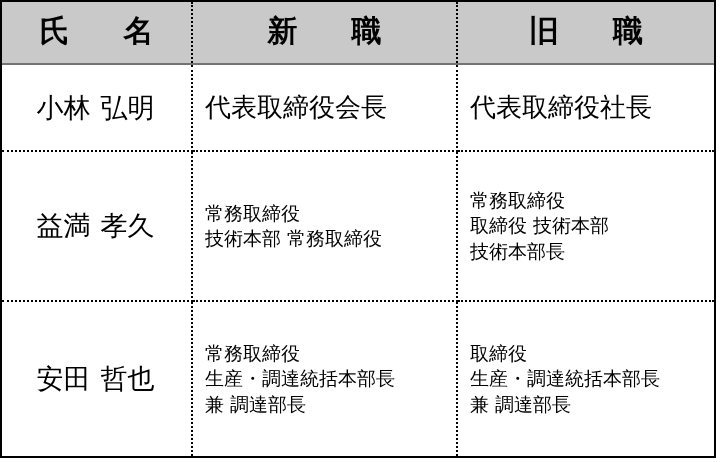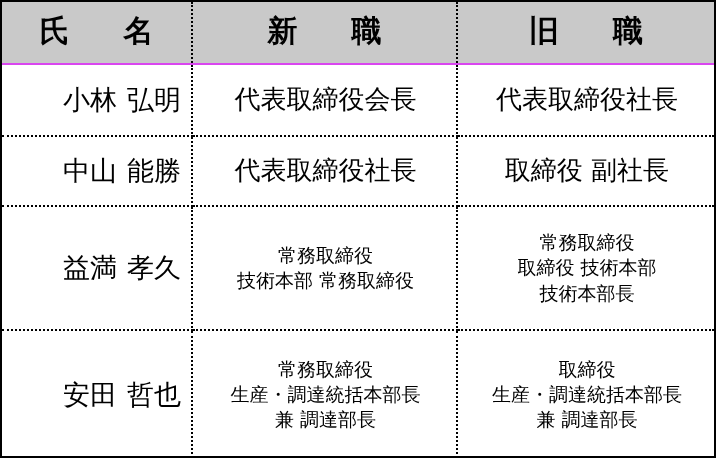--- a/index.html
+++ b/index.html
@@ -27,53 +27,52 @@
     height: 100%;
     border-collapse: collapse;
     table-layout: fixed;
   }
   table.personnel col.c0 { width: 190px; }
   table.personnel col.c1 { width: 265px; }
   table.personnel col.c2 { width: 257px; }
 
   thead th {
     background: #c9c9c9;
-    border-bottom: 2px solid #d946ef;
+    border-bottom: 2px solid #737373;
     font-size: 30px;
     font-weight: bold;
     letter-spacing: 12px;
     text-indent: 12px;
     text-align: center;
     padding: 8px 0 10px 0;
     height: 62px;
     box-sizing: border-box;
   }
   thead th.sep-dot {
     border-right: 2px dotted #000000;
   }
 
   tbody td {
     vertical-align: middle;
     padding: 4px 10px;
     box-sizing: border-box;
-    text-align: center;
   }
   tbody tr td.sep-dot {
     border-right: 2px dotted #000000;
   }
   tbody tr.rowline td {
     border-bottom: 2px dotted #000000;
   }
   tbody tr:last-child td {
     border-bottom: none;
   }
 
   .name-cell {
     font-size: 27px;
-    text-align: right;
+    text-align: center;
     padding-left: 8px;
     white-space: nowrap;
   }
   .name-cell .given-gap {
     display: inline-block;
     width: 10px;
   }
   .job-single {
     font-size: 26px;
     line-height: 1.15;
@@ -117,31 +116,20 @@
           <span>小林</span><span class="given-gap"></span><span>弘明</span>
         </td>
         <td class="sep-dot job-single">
           <div>代表取締役会長</div>
         </td>
         <td class="job-single">
           <div>代表取締役社長</div>
         </td>
       </tr>
 
-      <tr class="r2 rowline">
-        <td class="sep-dot name-cell">
-          <span>中山</span><span class="given-gap"></span><span>能勝</span>
-        </td>
-        <td class="sep-dot job-single">
-          <div>代表取締役社長</div>
-        </td>
-        <td class="job-single">
-          <div>取締役 副社長</div>
-        </td>
-      </tr>
 
       <tr class="r3 rowline">
         <td class="sep-dot name-cell">
           <span>益満</span><span class="given-gap"></span><span>孝久</span>
         </td>
         <td class="sep-dot job-multi">
           <div>常務取締役</div>
           <div>技術本部 常務取締役</div>
         </td>
         <td class="job-multi">

